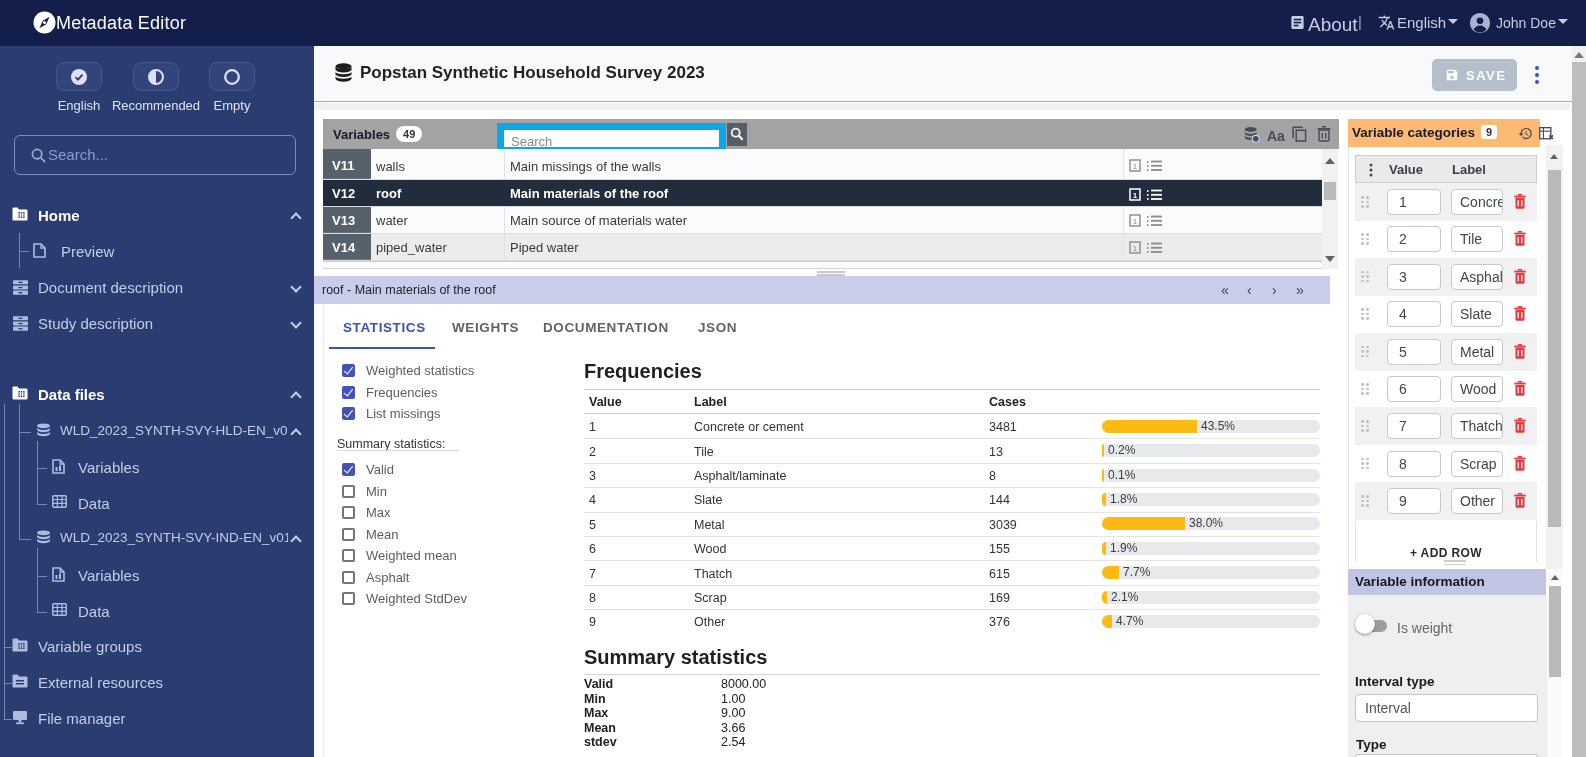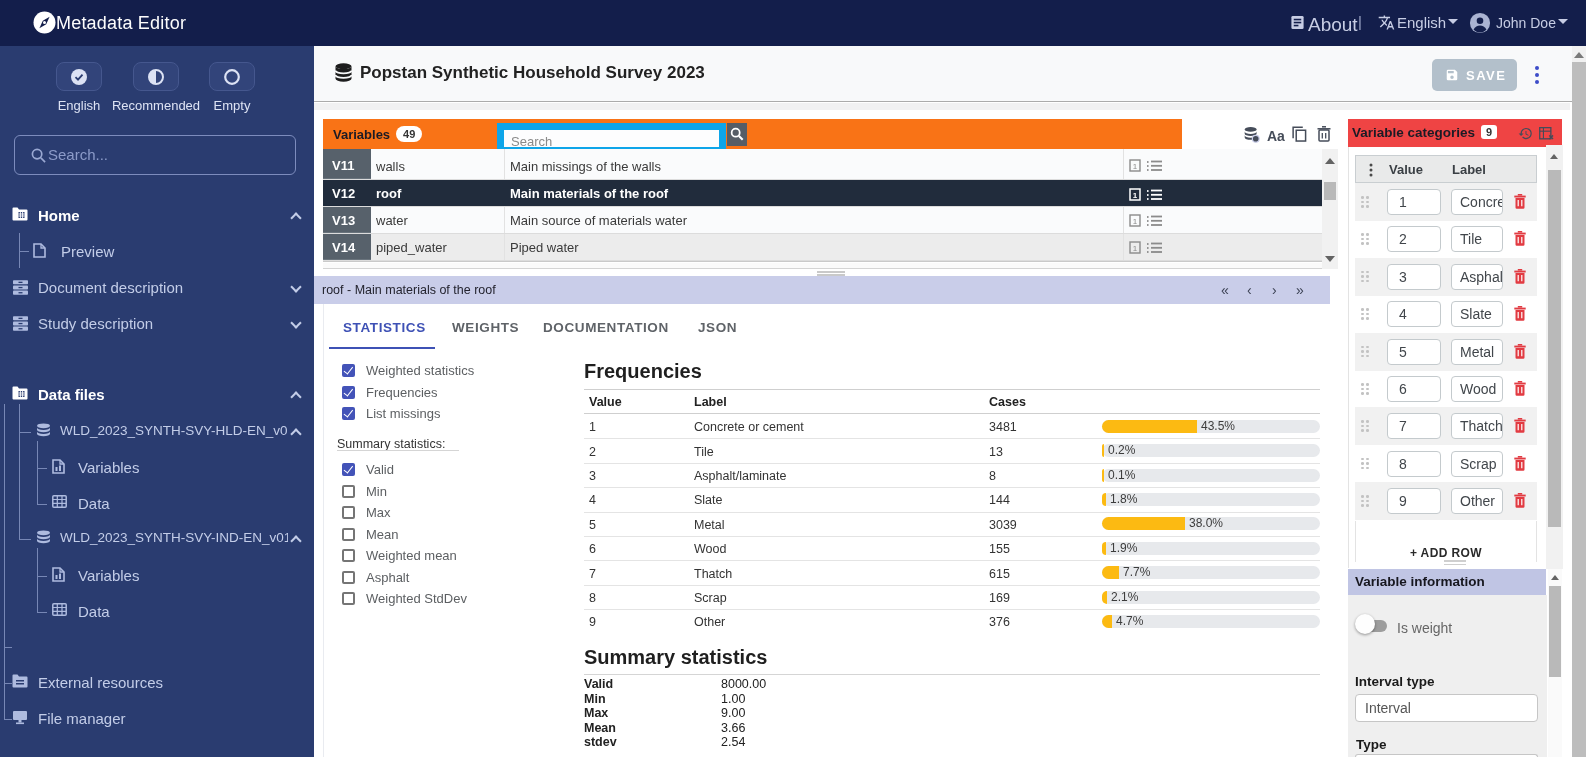--- a/index.html
+++ b/index.html
@@ -21,21 +21,21 @@
 .chev{position:absolute;right:14px;top:13px;width:8px;height:8px;border:solid #c3cde8;border-width:0 2px 2px 0}
 .chev.up{transform:rotate(-135deg);top:16px}
 .chev.dn{transform:rotate(45deg)}
 .tline{position:absolute;background:#7787b5}
 .ico svg{display:block}
 
 #mhead{position:absolute;left:314px;top:46px;width:1258px;height:56px;background:#f8f9fa;border-bottom:1px solid #ababab}
 #savebtn{position:absolute;left:1432px;top:59px;width:85px;height:32px;background:#b3c0cb;border-radius:5px;color:#fff;font-size:13px;font-weight:bold;letter-spacing:1.5px}
 #hstrip{position:absolute;left:314px;top:103px;width:1256px;height:7px;background:#f1f1f2}
 
-#vhead{position:absolute;left:323px;top:119px;width:859px;height:30px;background:#f97316}
+#vhead{position:absolute;left:323px;top:119px;width:1016px;height:30px;background:#a3a3a3}
 #vhead .t{position:absolute;left:10px;top:8px;font-size:13px;font-weight:bold;color:#1b1b25}
 .badge{display:inline-block;background:#fff;border-radius:9px;font-size:11px;font-weight:bold;color:#333;padding:2px 7px;position:relative;top:-1px;margin-left:6px}
 #vsearch{position:absolute;left:497px;top:123px;width:229px;height:31px;background:#fdfdfe;border:7px solid #0ea5e9}
 #vsearch span{position:absolute;left:7px;top:4px;font-size:13px;color:#8a8a8a}
 #vsearchbtn{position:absolute;left:727px;top:123px;width:20px;height:23px;background:#565d66}
 .vtool{position:absolute;top:126px;color:#454c59}
 #vtable{position:absolute;left:323px;top:149px;width:999px;height:113px;background:#a16207;border-bottom:1px solid #c9c9c9}
 .vrow{position:absolute;left:0;width:999px;height:27px;border-bottom:1px solid #dcdcdc;font-size:13px;color:#3a3a3a}
 .vrow .id{position:absolute;left:0;top:0;width:48px;height:100%;background:#57616b;color:#fff;font-weight:bold;line-height:27px;padding-left:9px;border-bottom:1px solid #6a747d}
 .vrow .nm{position:absolute;left:53px;top:6px}
@@ -69,21 +69,21 @@
 .fsep{position:absolute;left:584px;width:736px;height:1px;background:#e4e4e4}
 .btrack{position:absolute;left:1102px;width:218px;height:13px;background:#e7e9ec;border-radius:6.5px}
 .bfill{position:absolute;left:0;top:0;height:13px;background:#fcba12;border-radius:6.5px 0 0 6.5px}
 .bpct{position:absolute;top:0;font-size:12px;color:#3c3c3c;line-height:13px}
 
 #sumh{position:absolute;left:584px;top:646px;font-size:20px;font-weight:bold;color:#1f1f1f}
 .srow{position:absolute;left:584px;font-size:12.5px;color:#222;width:400px}
 .srow b{font-weight:bold}
 .srow .v{position:absolute;left:137px;font-weight:normal}
 
-#cathead{position:absolute;left:1348px;top:119px;width:214px;height:28px;background:#ef4444}
+#cathead{position:absolute;left:1348px;top:119px;width:192px;height:28px;background:#fdba74}
 #cathead .t{position:absolute;left:4px;top:6px;font-size:13.5px;font-weight:bold;color:#1b1b25}
 .crow{position:absolute;left:1355px;width:182px;height:38px}
 .crow.odd{background:#f1f1f1}
 .cinp{position:absolute;top:6px;height:26px;background:#fff;border:1px solid #c4cacd;border-radius:4px;font-size:14px;color:#41464b;line-height:24px;padding-left:11px;overflow:hidden;white-space:nowrap}
 .cv{left:32px;width:54px}
 .cl{left:96px;width:52px;padding-left:8px}
 .dots6{position:absolute;left:6px;top:13px;width:8px;height:12px}
 .dots6 i{position:absolute;width:2.6px;height:2.6px;border-radius:50%;background:#c3c3c3}
 .trash{position:absolute;left:159px;top:11px}
 #addrow{position:absolute;left:1355px;top:538px;width:182px;height:30px;text-align:center;font-size:12px;font-weight:bold;color:#2a2a2a;letter-spacing:.4px;line-height:30px}
@@ -270,20 +270,30 @@
       <span class="txt" style="left:78px">Variables</span>
     </div>
   <div class="nav" style="top:548px">
       <span class="ico" style="left:52px" id="ic-data2">
         <svg width="15" height="13" viewBox="0 0 15 13">
           <rect x="0.8" y="0.8" width="13.4" height="11.4" rx="1" fill="none" stroke="#aebbdf" stroke-width="1.5"></rect>
           <path d="M0.8 4.5 h13.4 M0.8 8.3 h13.4 M5.3 0.8 v11.4 M10 0.8 v11.4" stroke="#aebbdf" stroke-width="1.2"></path>
         </svg>
       </span>
       <span class="txt" style="left:78px">Data</span>
+    </div>
+  <div class="nav" style="top:583px">
+      <span class="ico" id="ic-vg">
+        <svg width="16" height="14" viewBox="0 0 16 14">
+          <path d="M0.5 1.5 a1 1 0 0 1 1-1 h4 l1.5 2 h7.5 a1 1 0 0 1 1 1 v9 a1 1 0 0 1-1 1 h-13 a1 1 0 0 1-1-1 Z" fill="#aebbdf"></path>
+          <rect x="6.5" y="5" width="6" height="6" fill="#2a3c70"></rect>
+          <path d="M8.4 5 v6 M10.6 5 v6 M6.5 7 h6 M6.5 9 h6" stroke="#aebbdf" stroke-width="0.9"></path>
+        </svg>
+      </span>
+      <span class="txt">Variable groups</span>
     </div>
   <div class="nav" style="top:619px">
       <span class="ico" id="ic-er">
         <svg width="16" height="14" viewBox="0 0 16 14">
           <path d="M0.5 1.5 a1 1 0 0 1 1-1 h4 l1.5 2 h7.5 a1 1 0 0 1 1 1 v9 a1 1 0 0 1-1 1 h-13 a1 1 0 0 1-1-1 Z" fill="#aebbdf"></path>
           <rect x="4" y="6" width="8" height="1.5" fill="#2a3c70"></rect>
           <rect x="4" y="9" width="8" height="1.5" fill="#2a3c70"></rect>
         </svg>
       </span>
       <span class="txt">External resources</span>

